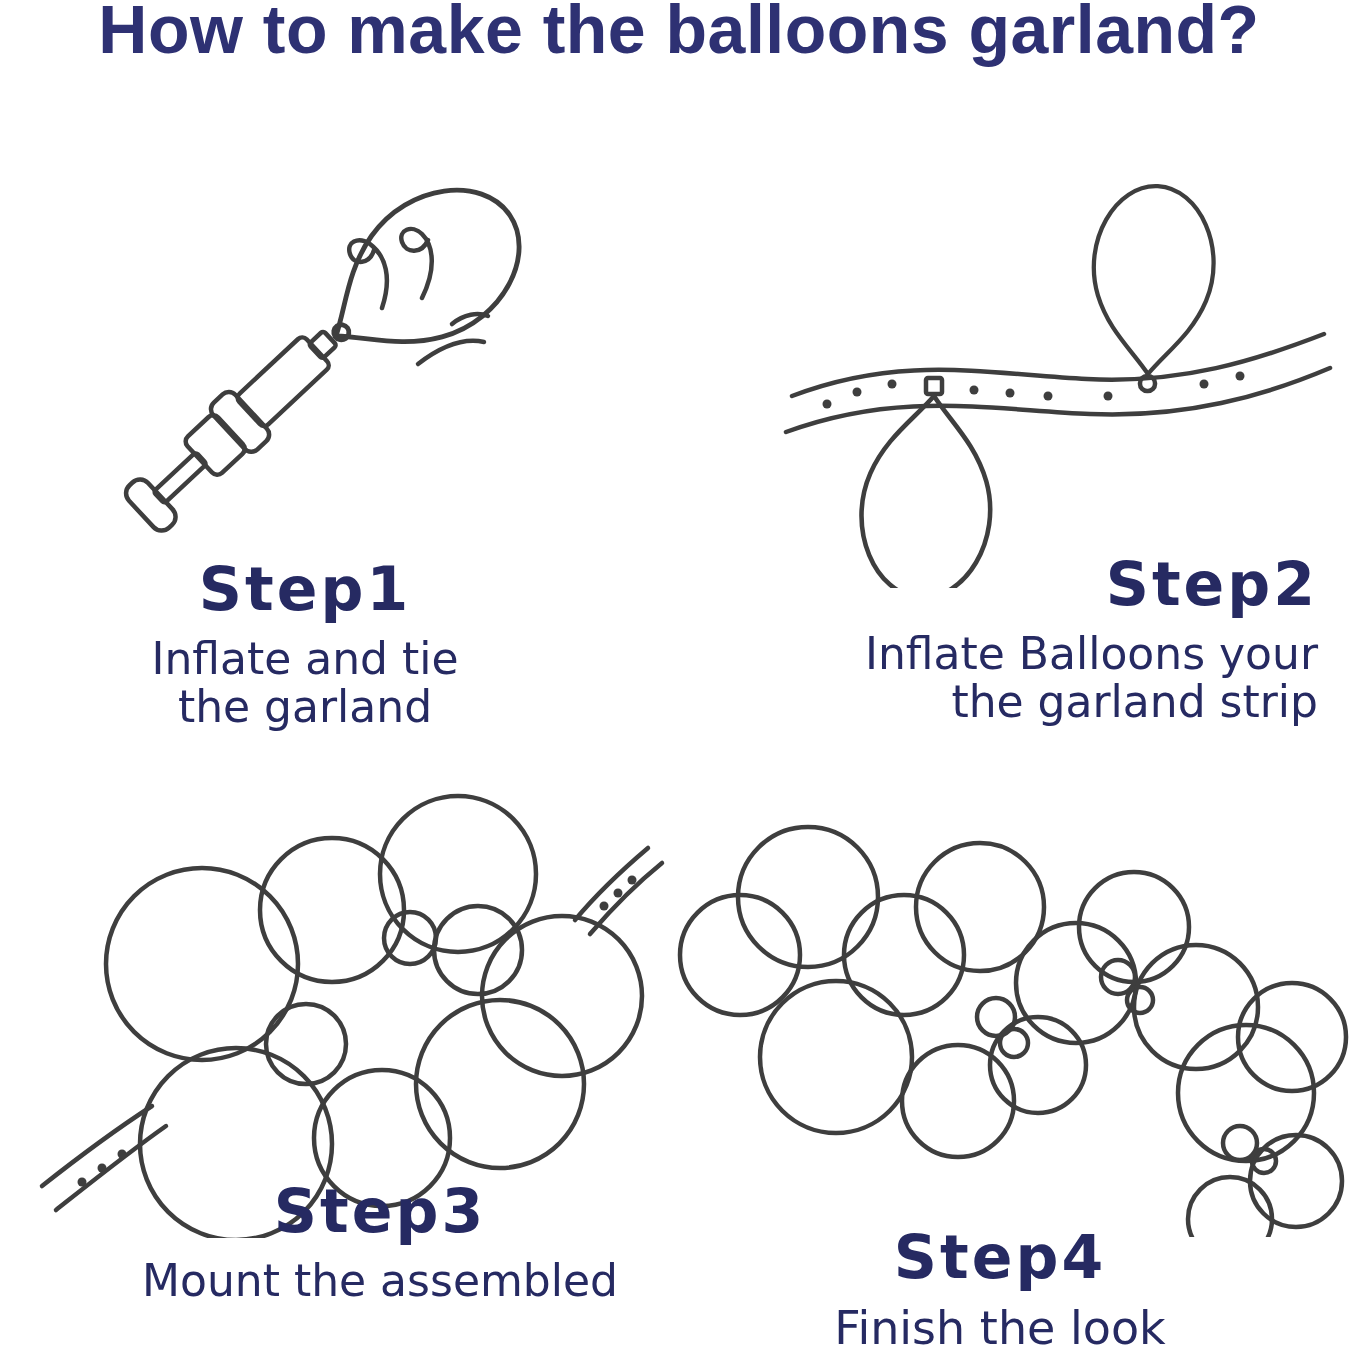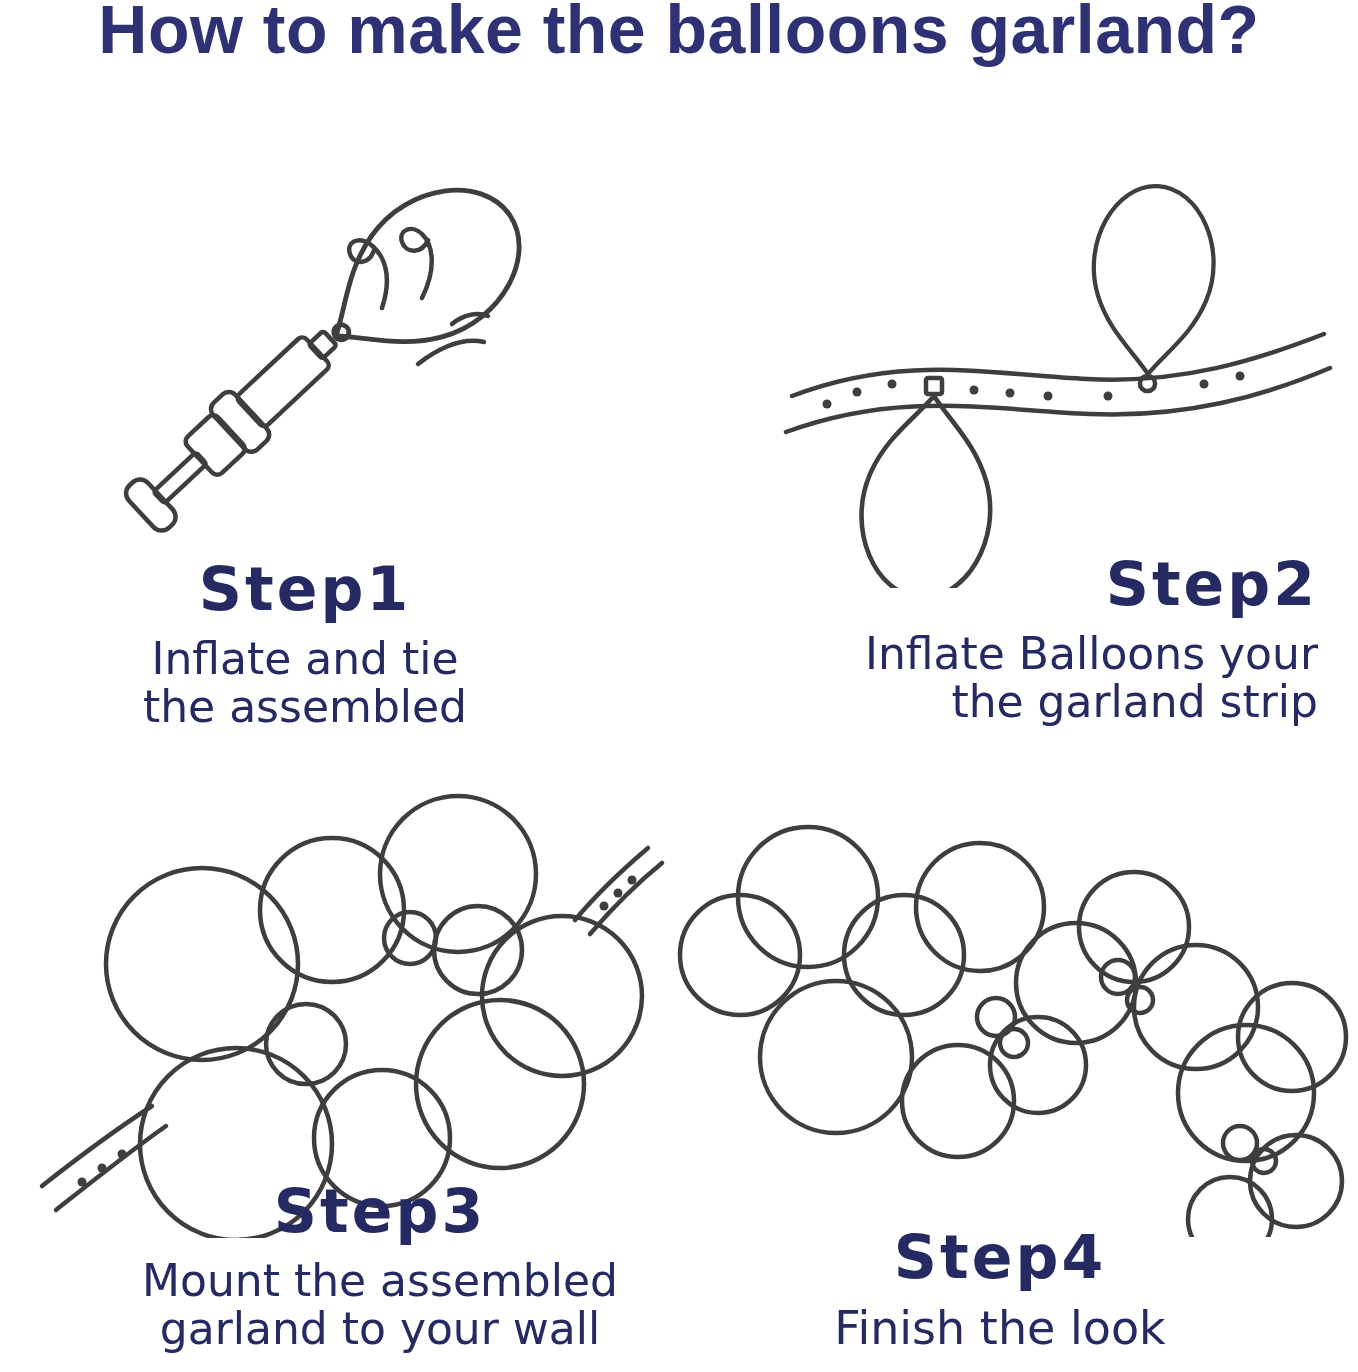--- a/index.html
+++ b/index.html
@@ -133,37 +133,36 @@
     <circle class="stroke" cx="624" cy="366" r="12"></circle>
     <circle class="stroke" cx="656" cy="386" r="46"></circle>
     <circle class="stroke" cx="590" cy="424" r="42"></circle>
   </svg>
 </div>
 
 <div class="step-text" style="left:95px;top:558px;width:420px;text-align:center;">
   <div class="step-heading">Step1</div>
   <div class="step-desc">
     <span class="line">Inflate and tie</span>
-    <span class="line">the assembled</span>
+    <span class="line">the garland</span>
   </div>
 </div>
 
 <div class="step-text" style="left:788px;top:553px;width:530px;text-align:right;">
   <div class="step-heading">Step2</div>
   <div class="step-desc">
     <span class="line">Inflate Balloons your</span>
     <span class="line">the garland strip</span>
   </div>
 </div>
 
 <div class="step-text" style="left:90px;top:1180px;width:580px;">
   <div class="step-heading">Step3</div>
   <div class="step-desc">
     <span class="line">Mount the assembled</span>
-    <span class="line">garland to your wall</span>
   </div>
 </div>
 
 <div class="step-text" style="left:745px;top:1226px;width:510px;">
   <div class="step-heading">Step4</div>
   <div class="step-desc" style="font-size:46px;">
     <span class="line">Finish the look</span>
   </div>
 </div>
 

